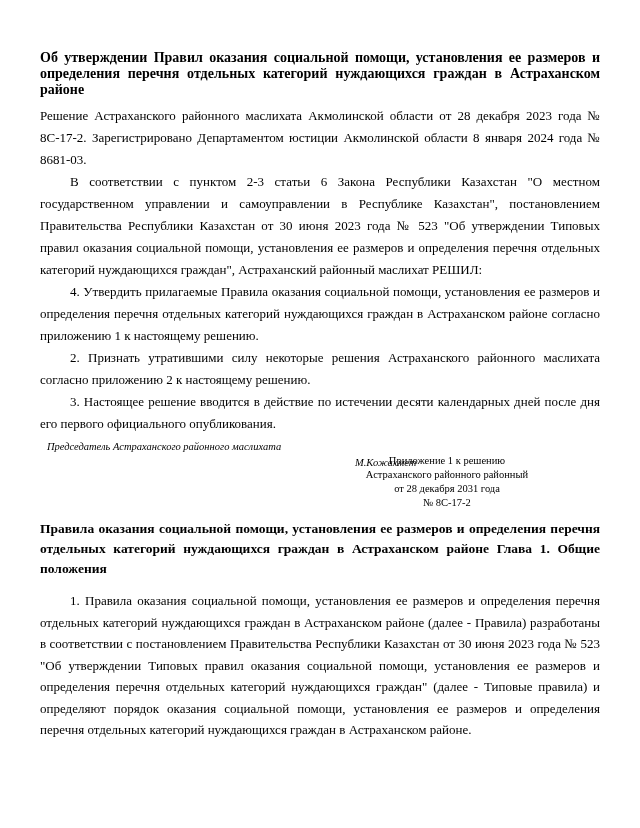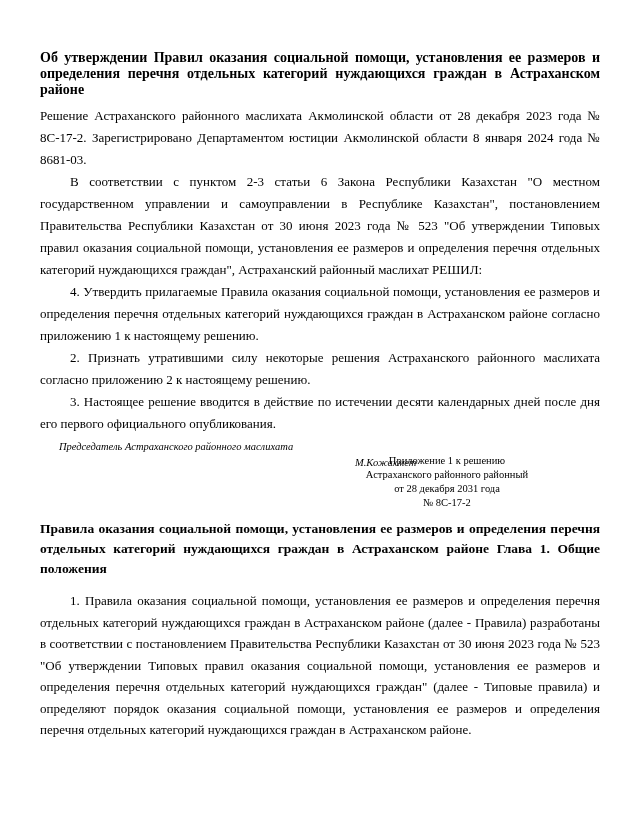--- a/index.html
+++ b/index.html
@@ -72,21 +72,21 @@
 
   .signature-row {
     position: relative;
     margin-top: 4px;
     height: 15px;
     font-style: italic;
     font-size: 10.5px;
     line-height: 15px;
     white-space: nowrap;
   }
-  .signature-title { position: absolute; left: 19px; top: 0; }
+  .signature-title { position: absolute; left: 7px; top: 0; }
   .signature-name  { position: absolute; left: 315px; top: 16px; }
 
   .appendix {
     width: 270px;
     margin-left: 272px;
     font-size: 10.5px;
     line-height: 14px;
     text-align: center;
   }
   .appendix div { white-space: nowrap; }

